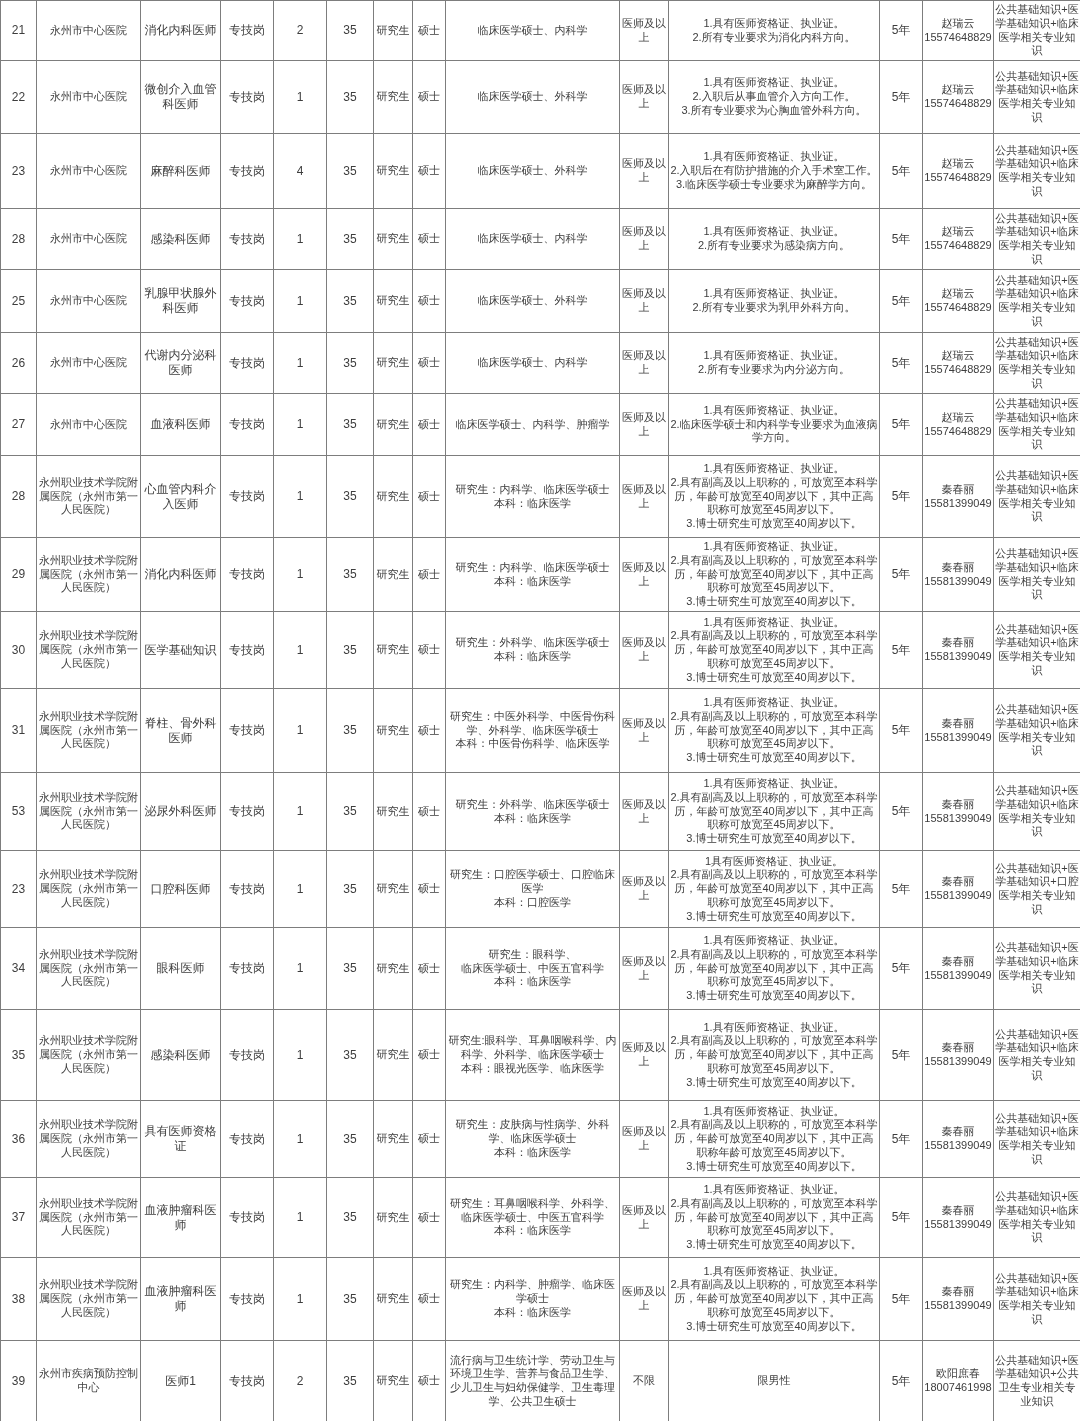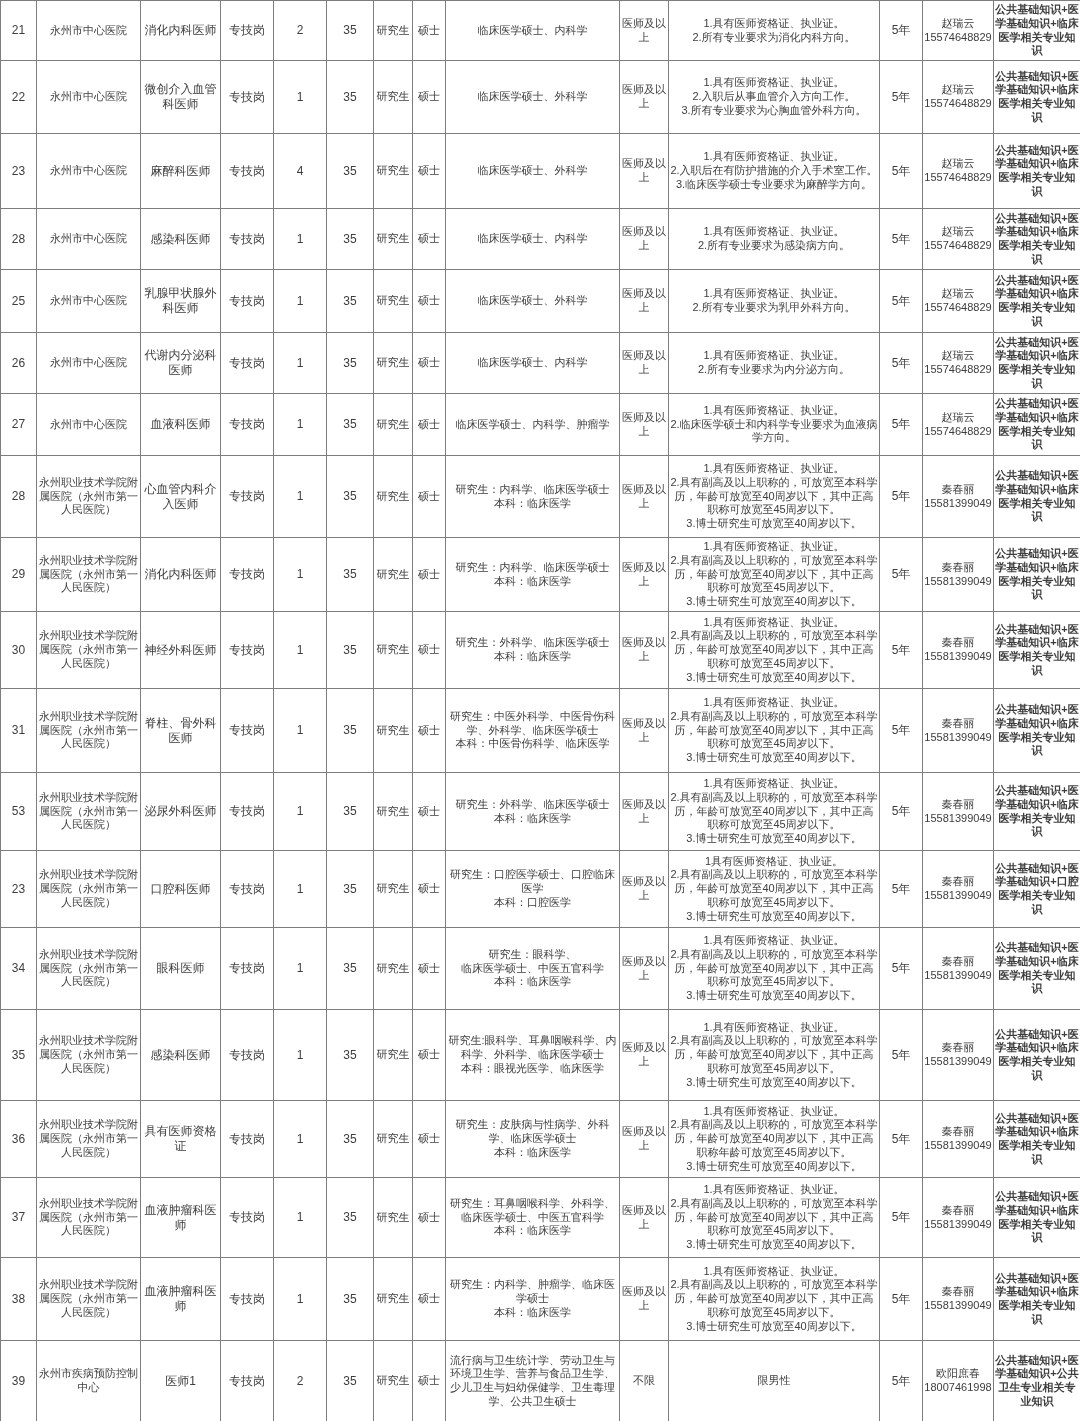--- a/index.html
+++ b/index.html
@@ -12,21 +12,21 @@
   td {
     border:1px solid #7d7d7d;
     font-size:12px; line-height:1.25;
     text-align:center; vertical-align:middle;
     padding:1px 2px; overflow:hidden;
     word-break:break-word;
   }
   td.small { font-size:11px; padding:1px 1px; }
   td.pre   { white-space:pre-line; }
   td.left  { text-align:center; }
-  td[data-name="cell-exam-subjects"] { padding:1px 0;font-weight:bold; }
+  td[data-name="cell-exam-subjects"] { padding:1px 0; }
 </style>
 </head>
 <body>
 
 <table data-name="recruitment-table">
   <colgroup>
     <col style="width:36px">
       <col style="width:104px">
       <col style="width:80px">
     <col style="width:53px">
@@ -224,21 +224,21 @@
     <td data-name="cell-service-years">5年</td>
     <td class="small" data-name="cell-contact">
       <span data-name="contact-name">秦春丽</span><br>
       <span data-name="contact-phone">15581399049</span>
     </td>
     <td class="small" data-name="cell-exam-subjects">公共基础知识+医学基础知识+临床医学相关专业知识</td>
   </tr>
       <tr data-name="job-row" style="height: 77px;">
     <td data-name="cell-no">30</td>
     <td class="small" data-name="cell-unit">永州职业技术学院附属医院（永州市第一人民医院）</td>
-    <td data-name="cell-position">神经外科医师</td>
+    <td data-name="cell-position">医学基础知识</td>
     <td data-name="cell-post-type">专技岗</td>
     <td data-name="cell-count">1</td>
     <td data-name="cell-age-limit">35</td>
     <td class="small" data-name="cell-education">研究生</td>
     <td class="small" data-name="cell-degree">硕士</td>
     <td class="small pre left" data-name="cell-major">研究生：外科学、临床医学硕士
 本科：临床医学</td>
     <td class="small" data-name="cell-qualification">医师及以上</td>
     <td class="small pre left" data-name="cell-other-requirements">1.具有医师资格证、执业证。
 2.具有副高及以上职称的，可放宽至本科学历，年龄可放宽至40周岁以下，其中正高职称可放宽至45周岁以下。

